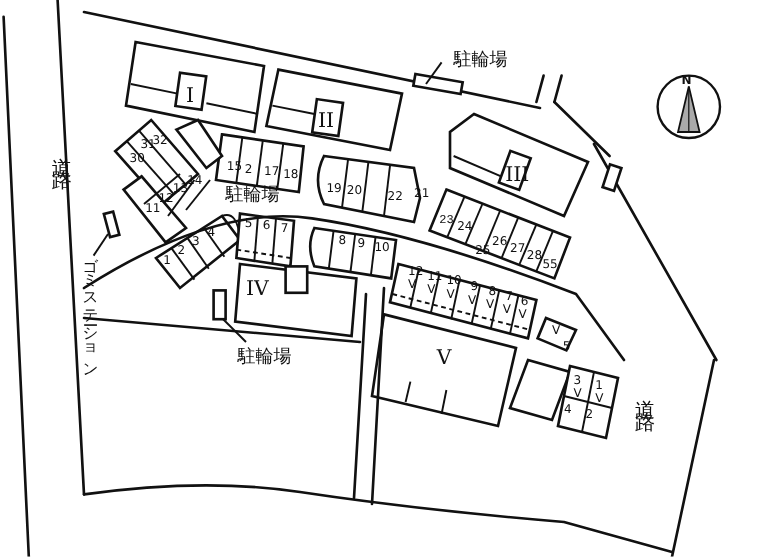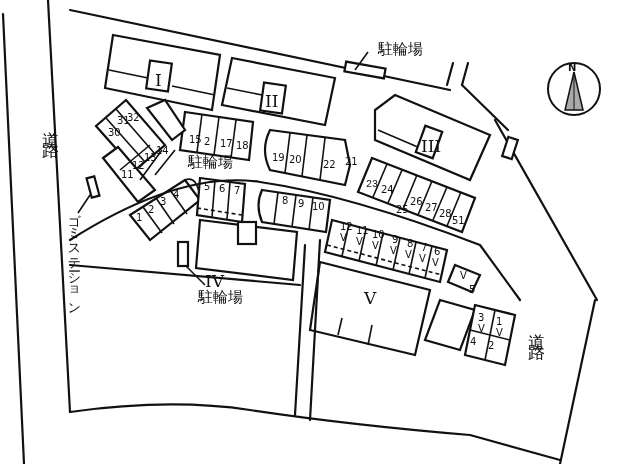--- a/index.html
+++ b/index.html
@@ -141,21 +141,21 @@
 <span class="lbl jp vert" style="left:528px;top:320px;font-size:17px;letter-spacing:10px;">道路</span>
 <span class="lbl jp vert" style="left:68px;top:205px;font-size:13px;">ゴミステーション</span>
 <span class="lbl jp" style="left:378px;top:42px;">駐輪場</span>
 <span class="lbl jp" style="left:188px;top:155px;">駐輪場</span>
 <span class="lbl jp" style="left:198px;top:290px;">駐輪場</span>
 <span class="lbl" style="left:568px;top:63px;font-size:10px;font-family:'DejaVu Sans',sans-serif;font-weight:bold;">N</span>
 
 <span class="lbl bld" style="left:155px;top:72px;">I</span>
 <span class="lbl bld" style="left:265px;top:93px;text-align:right;">II</span>
 <span class="lbl bld" style="left:421px;top:138px;">III</span>
-<span class="lbl bld" style="left:205px;top:233px;margin-top:40px;">IV</span>
+<span class="lbl bld" style="left:205px;top:233px;">IV</span>
 <span class="lbl bld" style="left:364px;top:290px;">V</span>
 
 <span class="lbl num" style="left:108px;top:128px;">30</span>
 <span class="lbl num" style="left:117px;top:116px;">31</span>
 <span class="lbl num" style="left:127px;top:113px;">32</span>
 
 <span class="lbl num" style="left:121px;top:170px;">11</span>
 <span class="lbl num" style="left:132px;top:161px;">12</span>
 <span class="lbl num" style="left:144px;top:153px;">13</span>
 <span class="lbl num" style="left:156px;top:146px;">14</span>
@@ -169,21 +169,21 @@
 <span class="lbl num" style="left:289px;top:155px;">20</span>
 <span class="lbl num" style="left:306px;top:157px;padding-left:39px;">21</span>
 <span class="lbl num" style="left:323px;top:160px;">22</span>
 
 <span class="lbl num" style="left:366px;top:180px;font-family:Liberation Mono, monospace;">23</span>
 <span class="lbl num" style="left:381px;top:185px;">24</span>
 <span class="lbl num" style="left:396px;top:191px;margin-top:14px;">25</span>
 <span class="lbl num" style="left:410px;top:197px;">26</span>
 <span class="lbl num" style="left:425px;top:203px;">27</span>
 <span class="lbl num" style="left:439px;top:209px;">28</span>
-<span class="lbl num" style="left:452px;top:216px;">51</span>
+<span class="lbl num" style="left:452px;top:216px;">55</span>
 
 <span class="lbl num" style="left:136px;top:213px;">1</span>
 <span class="lbl num" style="left:148px;top:205px;">2</span>
 <span class="lbl num" style="left:160px;top:197px;">3</span>
 <span class="lbl num" style="left:173px;top:190px;">4</span>
 
 <span class="lbl num" style="left:204px;top:182px;">5</span>
 <span class="lbl num" style="left:219px;top:184px;">6</span>
 <span class="lbl num" style="left:234px;top:186px;">7</span>
 

